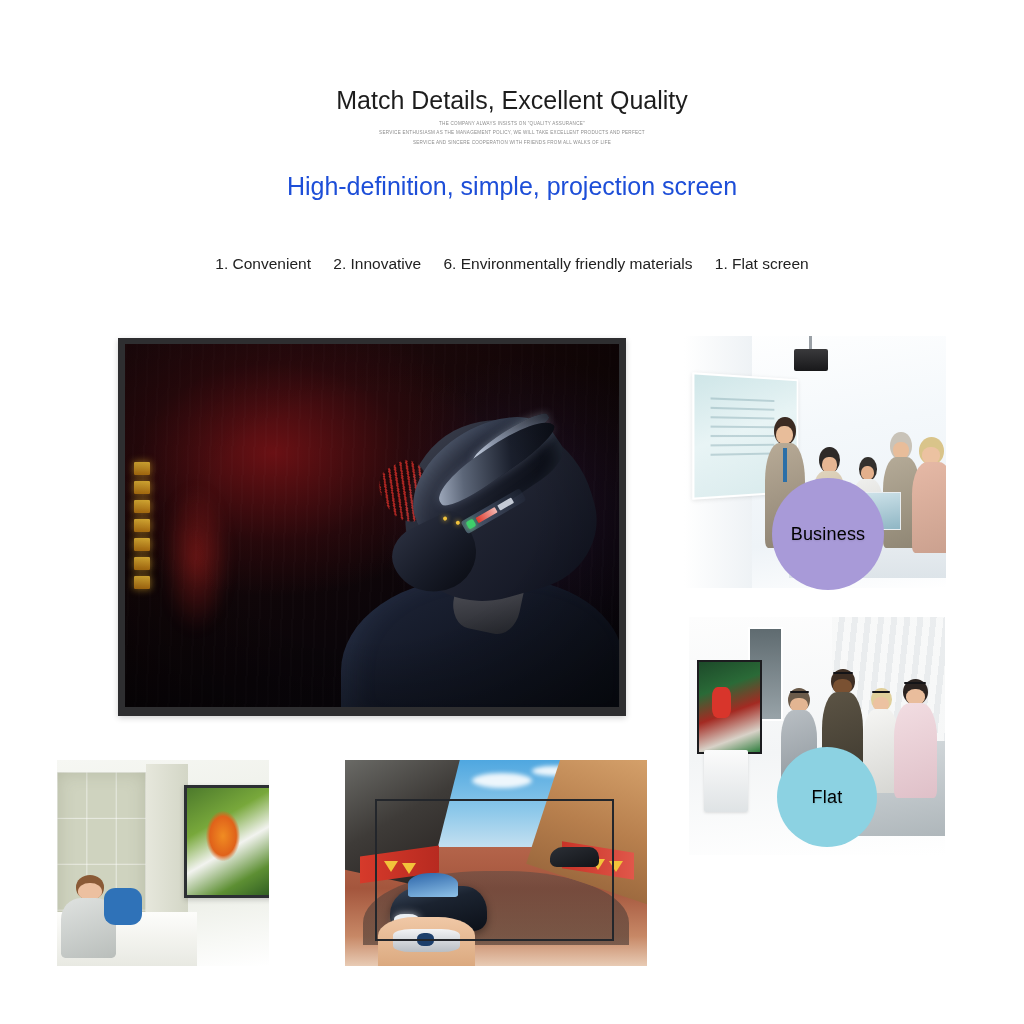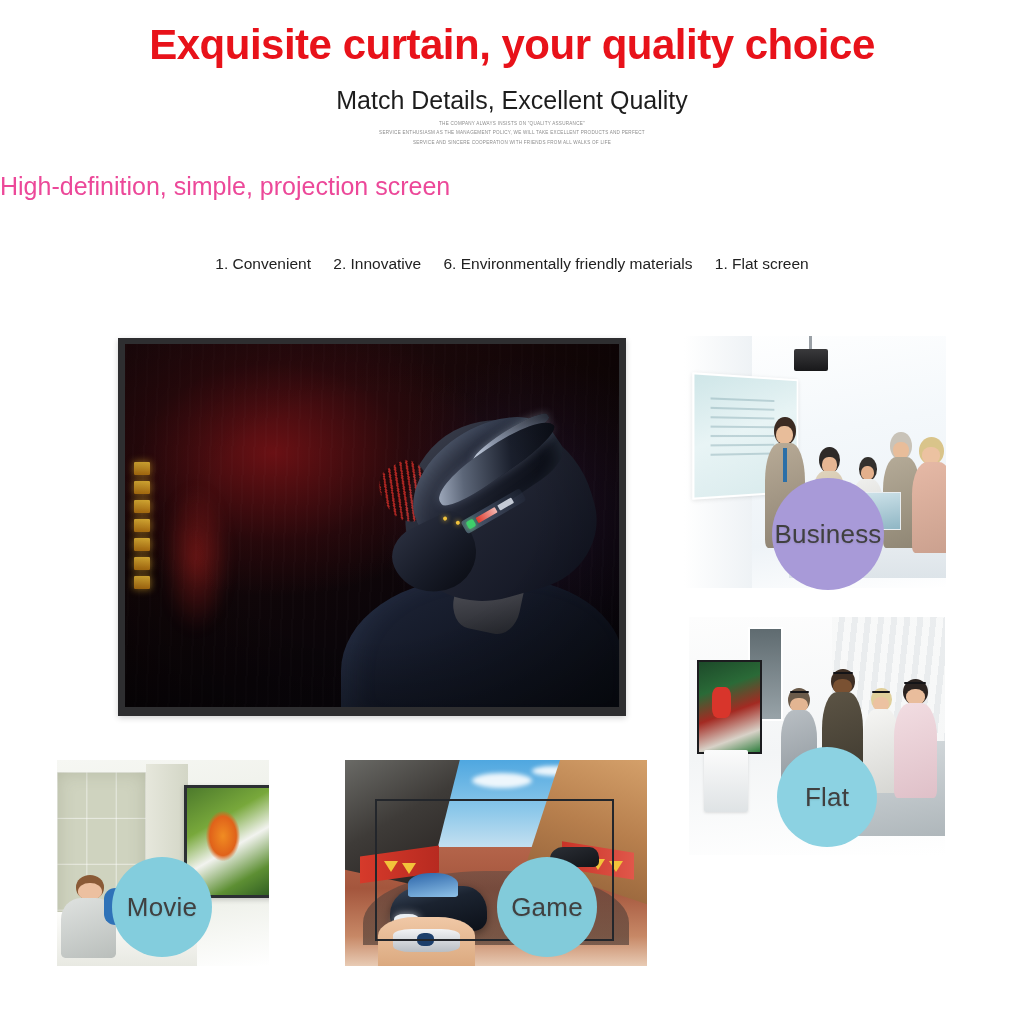--- a/index.html
+++ b/index.html
@@ -60,22 +60,23 @@
     letter-spacing: 0.25px;
     transform: scaleY(1.08);
   }
   .microcopy div { white-space: nowrap; }
 
   .bodycopy {
     position: absolute;
     top: 170px;
     left: 0;
     width: 1024px;
+    text-align: center;
     font-size: 25px;
-    color: #ec4899;
+    color: #1d4ed8;
     line-height: 1.35;
   }
   .bodycopy div { white-space: nowrap; }
 
   .features {
     position: absolute;
     top: 255px;
     left: 0;
     width: 1024px;
     text-align: center;
@@ -407,38 +408,37 @@
   .gm-pad::after { content:""; position:absolute; left:36%; top:16%; width:26%; height:58%;
     background:#1d3f6b; border-radius:40%; }
 
   
   .badge {
     position: absolute;
     border-radius: 50%;
     display: flex;
     align-items: center;
     justify-content: center;
-    color: #404040;
-    font-size: 26px;
+    color: #000000;
+    font-size: 18px;
     font-weight: normal;
     letter-spacing: .2px;
     text-shadow: 0 1px 2px rgba(0,0,0,0.10);
     user-select: none;
   }
   .badge-business { left: 772px; top: 478px; width: 112px; height: 112px; background: #a89ad8; }
   .badge-match    { left: 777px; top: 747px; width: 100px; height: 100px; background: #8cd2e2; }
   .badge-movie    { left: 112px; top: 857px; width: 100px; height: 100px; background: #83cddd; }
   .badge-game     { left: 497px; top: 857px; width: 100px; height: 100px; background: #82cbda; }
 </style>
 </head>
 <body>
 
 <div class="page">
 
-  <div class="headline">Exquisite curtain, your quality choice</div>
   <div class="subhead">Match Details, Excellent Quality</div>
 
   <div class="microcopy">
     <div>THE COMPANY ALWAYS INSISTS ON "QUALITY ASSURANCE"</div>
     <div>SERVICE ENTHUSIASM AS THE MANAGEMENT POLICY, WE WILL TAKE EXCELLENT PRODUCTS AND PERFECT</div>
     <div>SERVICE AND SINCERE COOPERATION WITH FRIENDS FROM ALL WALKS OF LIFE</div>
   </div>
 
   <div class="bodycopy">
     <div>High-definition, simple, projection screen</div>
@@ -565,21 +565,20 @@
       <div class="mv-wall2"></div>
       <div class="mv-screen"></div>
       <div class="mv-bed"></div>
       <div class="person mv-p">
           <div class="head"></div>
           <div class="body"></div>
         </div>
       <div class="mv-pillow"></div>
     </div>
   </div>
-  <div class="badge badge-movie">Movie</div>
 
   <div class="scene scene-game">
     <div class="ph">
       <div class="gm-sky">
           <i></i>
           <i></i>
         </div>
       <div class="gm-road"></div>
       <div class="gm-track"></div>
       <div class="gm-cliff-l"></div>
@@ -590,15 +589,14 @@
       <div class="gm-chev c2"></div>
       <div class="gm-chev c3"></div>
       <div class="gm-chev c4"></div>
       <div class="gm-car2"></div>
       <div class="gm-car"></div>
       <div class="gm-hands"></div>
       <div class="gm-pad"></div>
       <div class="gm-frame"></div>
     </div>
   </div>
-  <div class="badge badge-game">Game</div>
 
 </div>
 
 </body></html>

